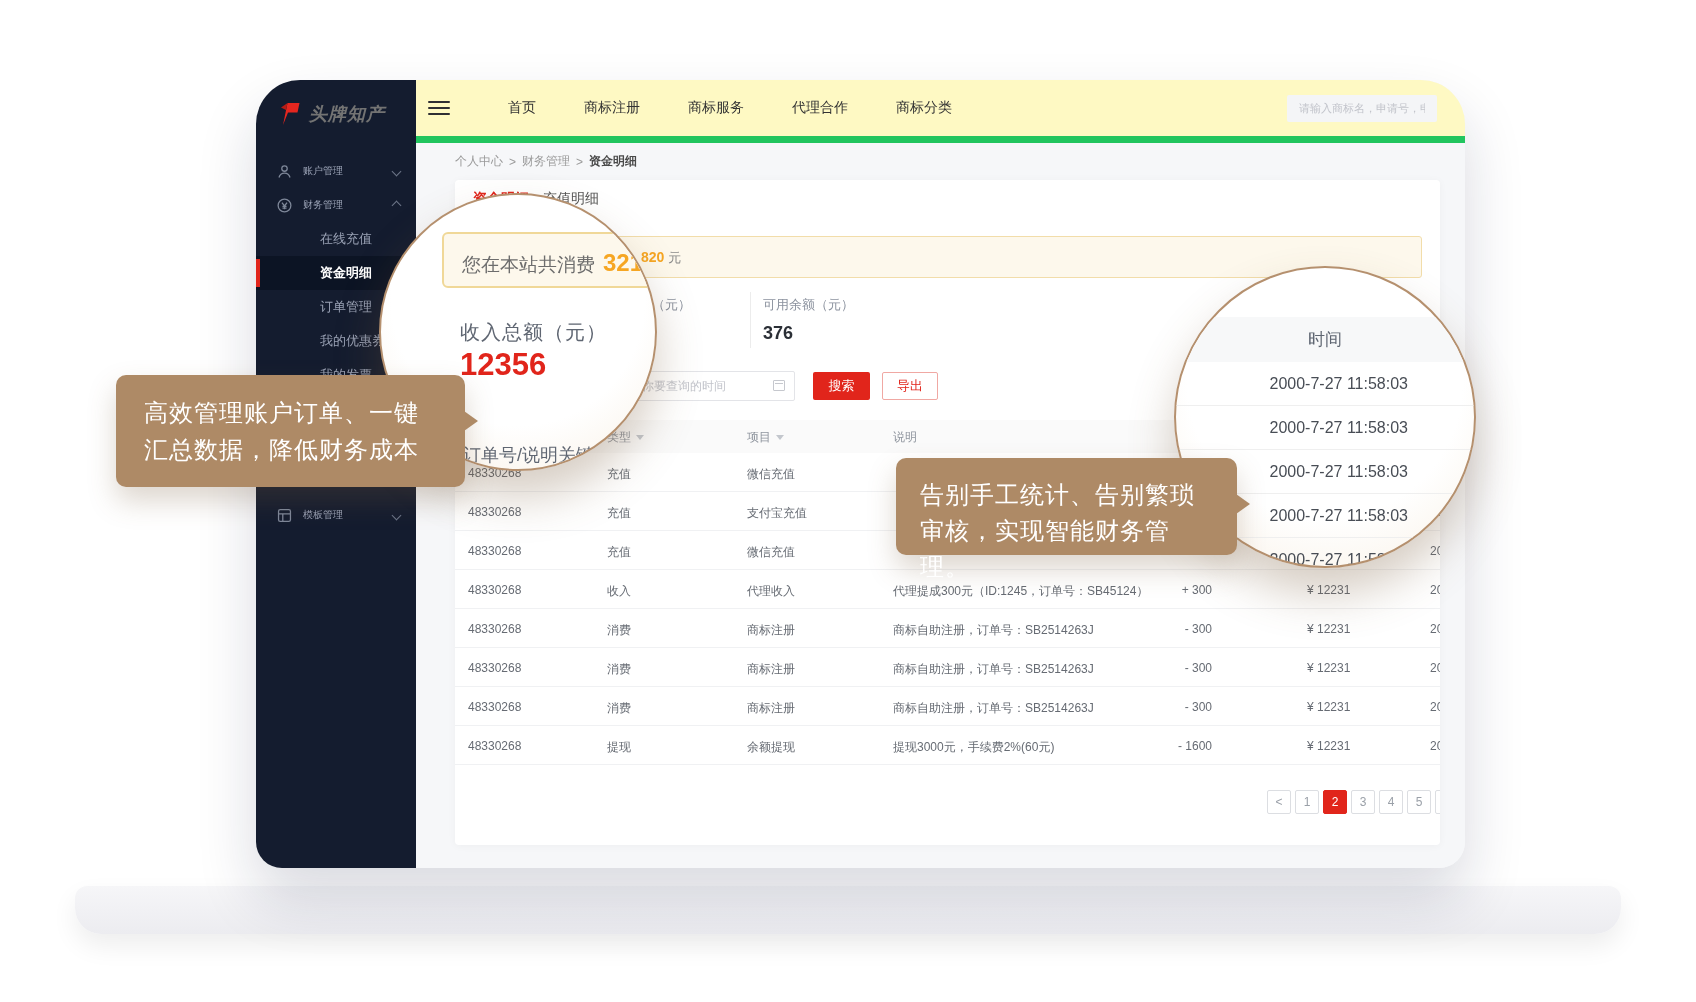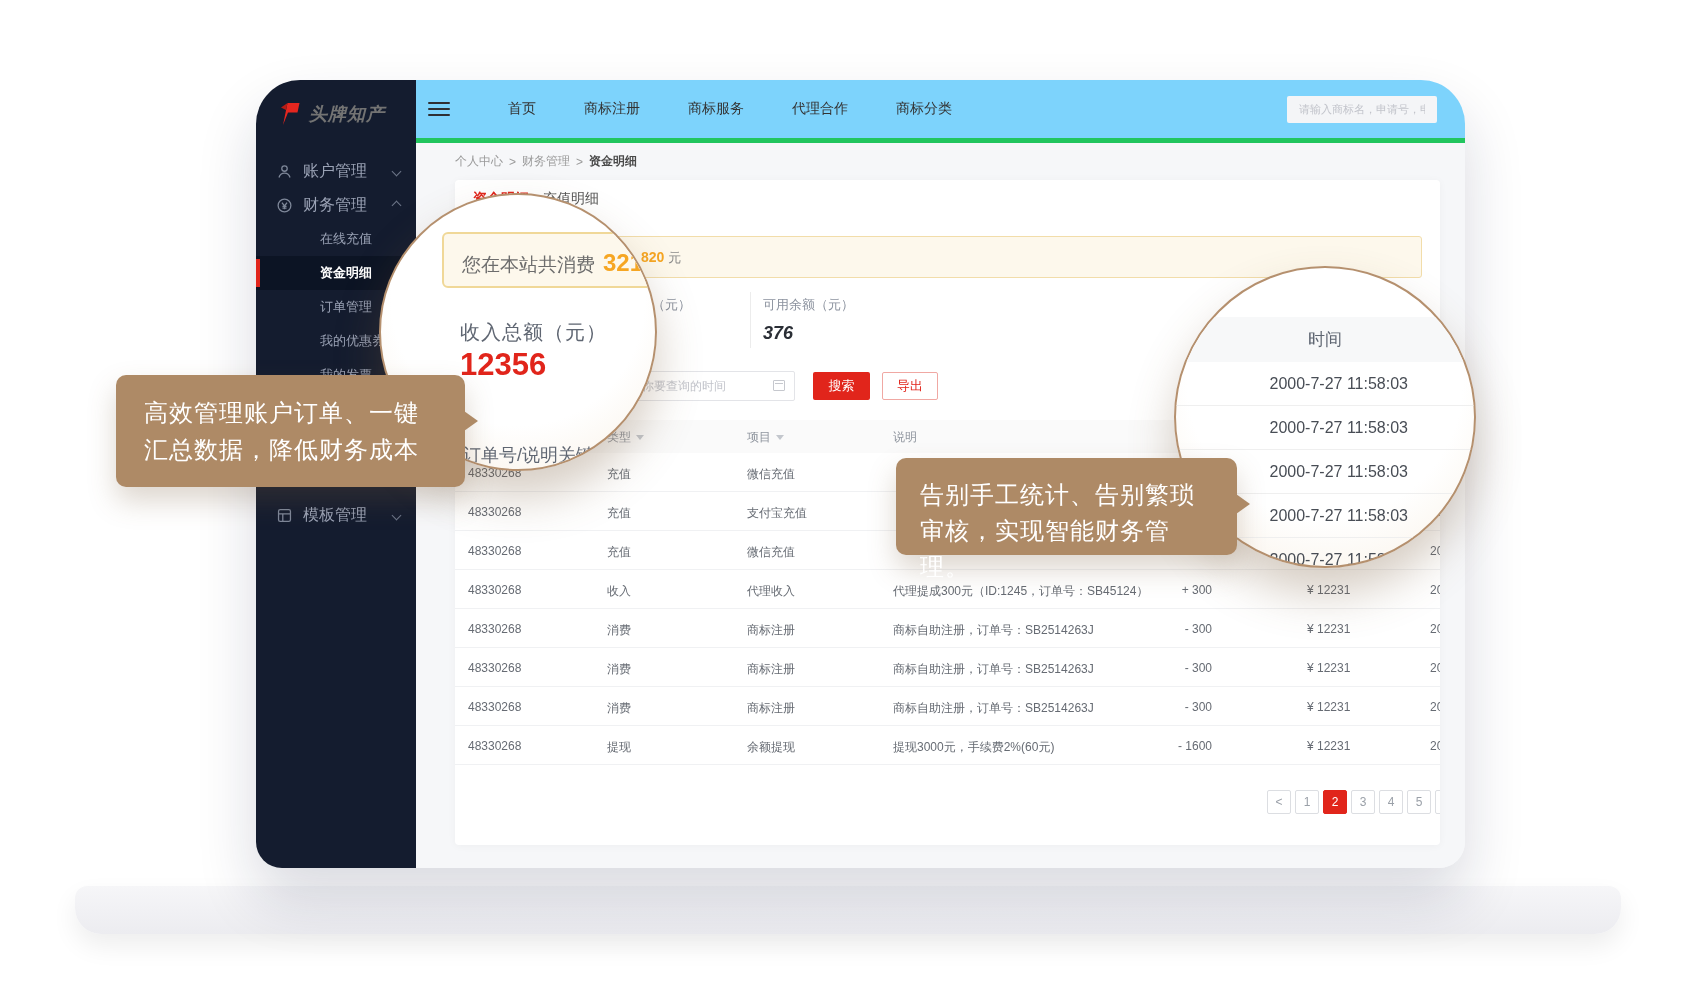--- a/index.html
+++ b/index.html
@@ -15,35 +15,35 @@
             border-radius:44px 44px 26px 26px; overflow:hidden; display:flex;
             box-shadow:0 30px 60px rgba(20,25,60,.16); background:#f6f7f9; }
 
   
   .sidebar { width:160px; background:#141c2f; flex:0 0 160px; display:flex; flex-direction:column; }
   .logo { height:68px; display:flex; align-items:center; padding-left:22px; }
   .logo svg { width:24px; height:24px; margin-right:7px; }
   .logo-text { color:#737373; font-size:18px; font-weight:bold; font-style:italic; letter-spacing:1px; }
   .menu { padding-top:6px; }
   .m-item { height:34px; display:flex; align-items:center; padding:0 16px 0 20px;
-            color:#9aa2b5; font-size:16px; cursor:pointer; position:relative; }
+            color:#9aa2b5; font-size:10px; cursor:pointer; position:relative; }
   .m-item .ic { width:17px; height:17px; margin-right:10px; flex:0 0 17px; }
   .chev { width:7px; height:7px; border-right:1.5px solid #6d7689; border-bottom:1.5px solid #6d7689;
           margin-left:auto; }
   .chev.down { transform:rotate(45deg); }
   .chev.up { transform:rotate(-135deg); }
   .sub { height:34px; display:flex; align-items:center; padding-left:64px; color:#9aa2b5;
          font-size:13px; cursor:pointer; position:relative; }
   .sub.active { background:#0c1424; color:#ffffff; font-weight:bold; }
   .sub.active::before { content:""; position:absolute; left:0; top:3px; bottom:3px; width:4px; background:#e1251b; }
   .gap-group { margin-top:106px;justify-content:flex-end; }
 
   
   .main { flex:1; display:flex; flex-direction:column; background:#f6f7f9; position:relative; }
-  .topbar { height:63px; background:#7dd3fc; border-bottom:5px solid #22c55e; display:flex; align-items:center; }
+  .topbar { height:63px; background:#fef9c3; border-bottom:7px solid #22c55e; display:flex; align-items:center; }
   .burger { width:22px; margin:0 0 0 12px; cursor:pointer; }
   .burger div { height:2px; background:#2f2f33; margin:4px 0; border-radius:1px; }
   .nav { display:flex; margin-left:34px; }
   .nav span { font-size:14px; color:#333; padding:0 24px; cursor:pointer; }
   .topsearch { margin-left:auto; margin-right:28px; width:150px; height:27px; background:#f4f5f7;
                border:none; border-radius:2px; font-size:11px; color:#9a9da5; padding:0 12px; }
   .topsearch::placeholder { color:#c2c4cb; }
   .crumbs { height:37px; display:flex; align-items:center; padding-left:39px; font-size:12px; color:#9a9a9a; }
   .crumbs .sep { margin:0 6px; }
   .crumbs .cur { color:#4a4a4a; font-weight:bold; }
@@ -53,21 +53,21 @@
           border-radius:4px; box-shadow:0 1px 8px rgba(0,0,0,.04); overflow:hidden; }
   .tabs { position:absolute; left:18px; top:10px; display:flex; font-size:14px; }
   .tab { margin-right:14px; cursor:pointer; color:#555; }
   .tab.active { color:#e1251b; font-weight:bold; }
   .banner { position:absolute; left:18px; right:18px; top:56px; height:42px; background:#fdf8ec;
             border:1px solid #f2ddaa; border-radius:3px; }
   .banner-tail { position:absolute; left:167px; top:12px; font-size:13px; color:#8a8a8a; }
   .banner-tail b { color:#f6a623; font-size:14px; margin-right:4px; }
   .stat { position:absolute; top:116px; }
   .stat .lbl { font-size:13px; color:#8b929e; }
-  .stat .val { font-size:18px; font-weight:bold; color:#2b2f36; margin-top:9px;font-style:italic; }
+  .stat .val { font-size:18px; font-weight:bold; color:#2b2f36; margin-top:9px; }
   .stat1 { left:18px; } .stat2 { left:145px; } .stat3 { left:308px; }
   .stat-div { position:absolute; left:295px; top:112px; height:56px; width:1px; background:#ececec; }
   .stat1 .val { color:#e1251b; }
 
   .date-input { position:absolute; left:140px; top:191px; width:200px; height:30px; border:1px solid #e3e4e8;
                 border-radius:2px; font-size:12px; color:#666; padding:0 28px 0 10px; background:#fff; }
   .date-input::placeholder { color:#c2c4cb; }
   .cal { position:absolute; left:318px; top:200px; width:12px; height:11px; border:1px solid #c6c8ce;
          border-radius:1px; pointer-events:none; }
   .cal::before { content:""; position:absolute; left:1px; right:1px; top:2px; height:1px; background:#c6c8ce; }

